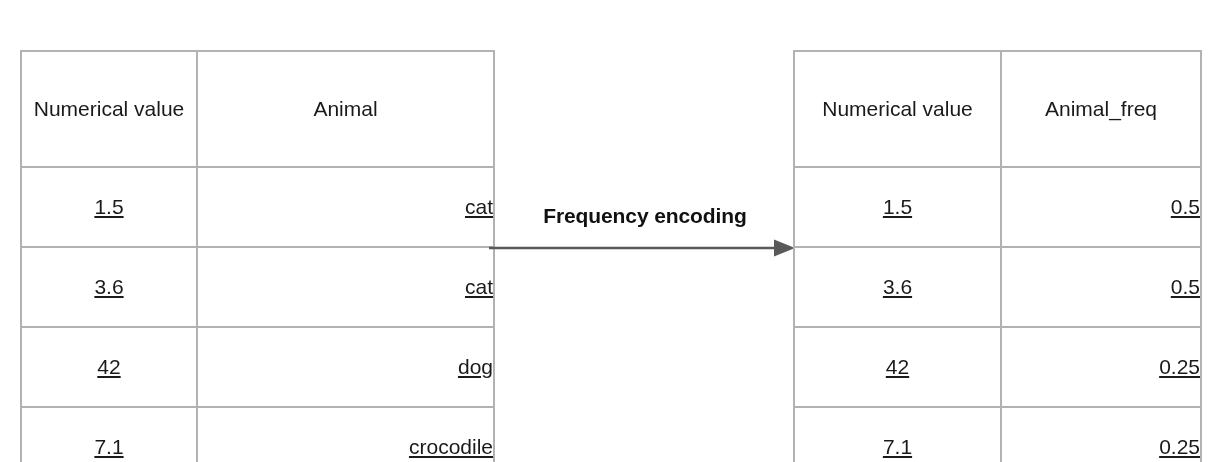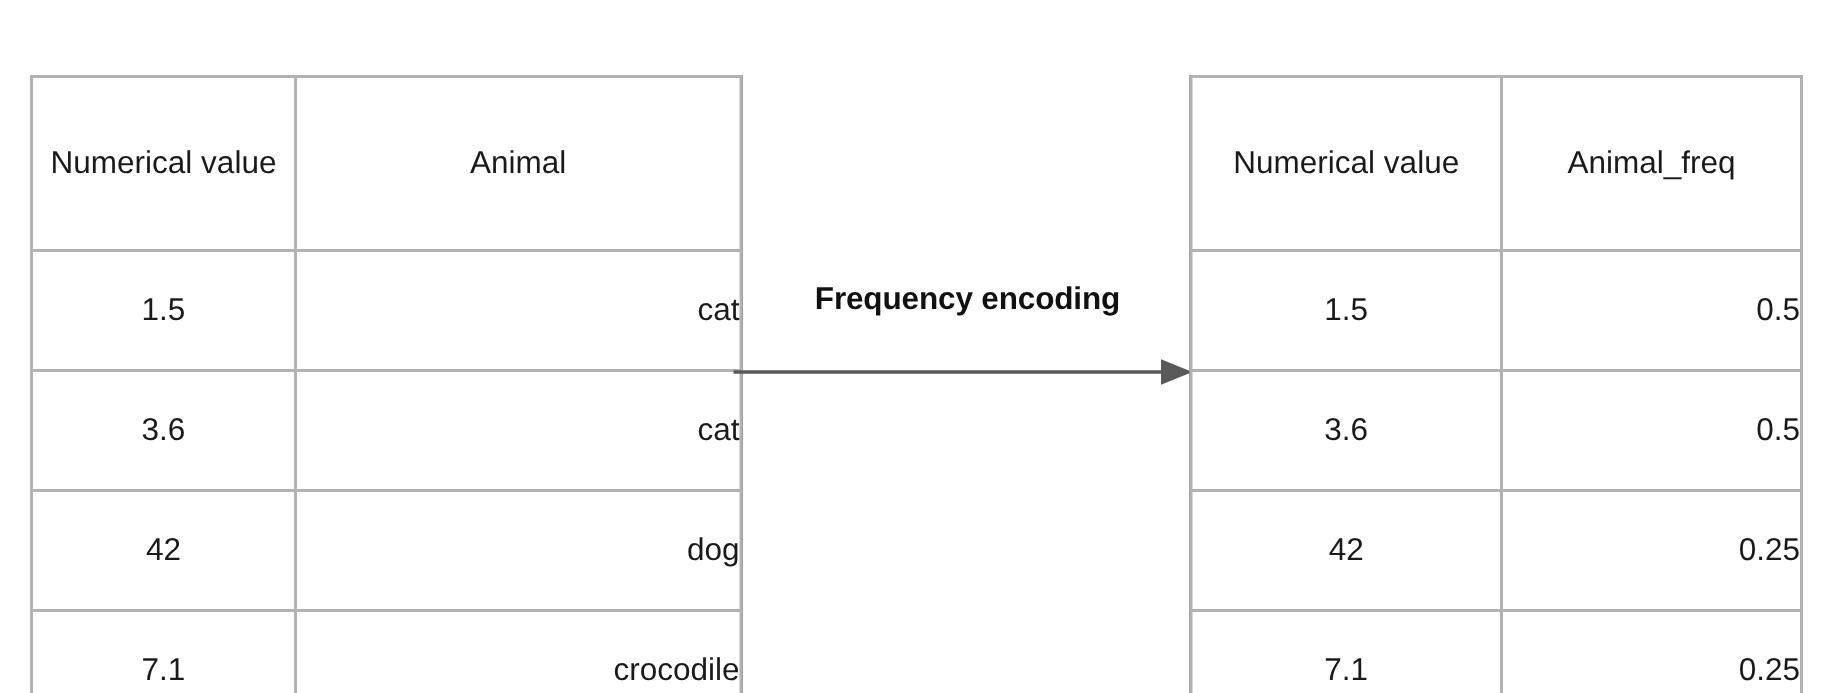--- a/index.html
+++ b/index.html
@@ -37,20 +37,21 @@
     font-size: 21px;
     line-height: 1.18;
     color: #1a1a1a;
     background: #ffffff;
   }
   .tbl td.head {
     height: 114px;
   }
   .tbl td.body {
     height: 78px;
+    text-decoration: underline;
   }
   .c-center { text-align: center; }
   .c-left   { text-align: right; padding-left: 14px; }
 
   
   #table-source {
     left: 20px;
     top: 16px;
     width: 473px;
   }
@@ -70,21 +71,21 @@
   #transform-arrow-group {
     position: absolute;
     left: 486px;
     top: 188px;
     width: 318px;
     height: 76px;
   }
   #transform-label {
     position: absolute;
     left: 8px;
-    top: 0px;
+    top: 16px;
     width: 302px;
     text-align: center;
     font-size: 21px;
     font-weight: bold;
     color: #111111;
     letter-spacing: -0.1px;
     white-space: nowrap;
   }
   #transform-arrow-svg {
     position: absolute;

